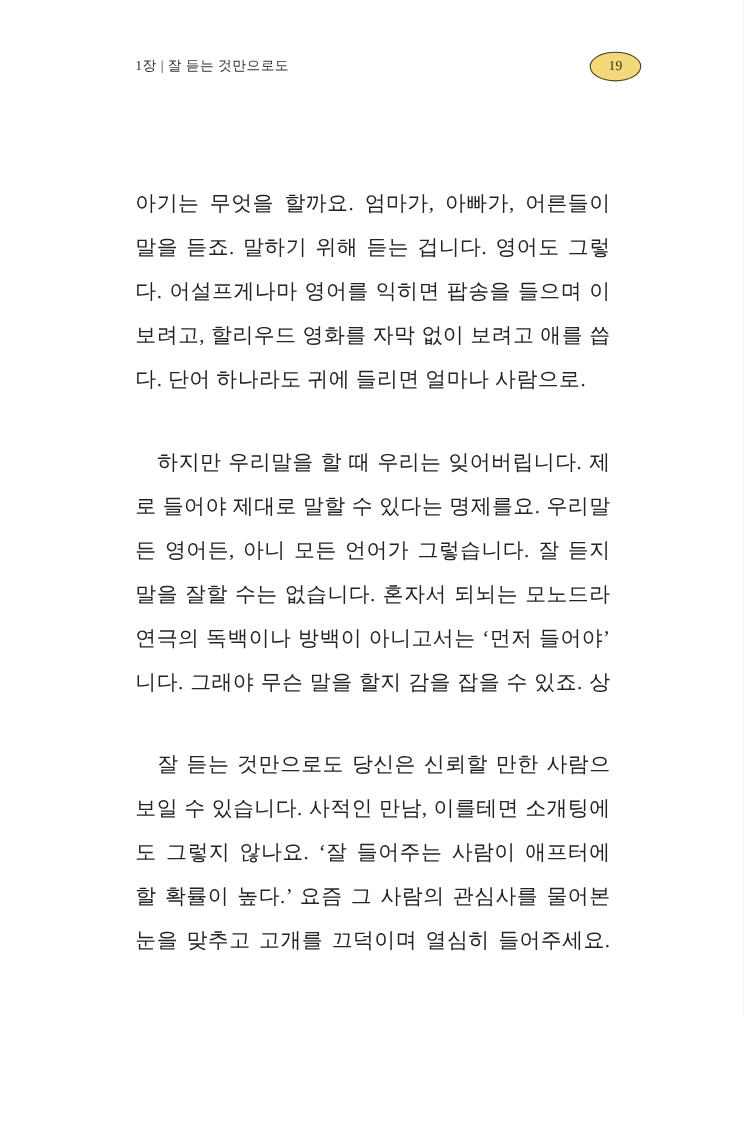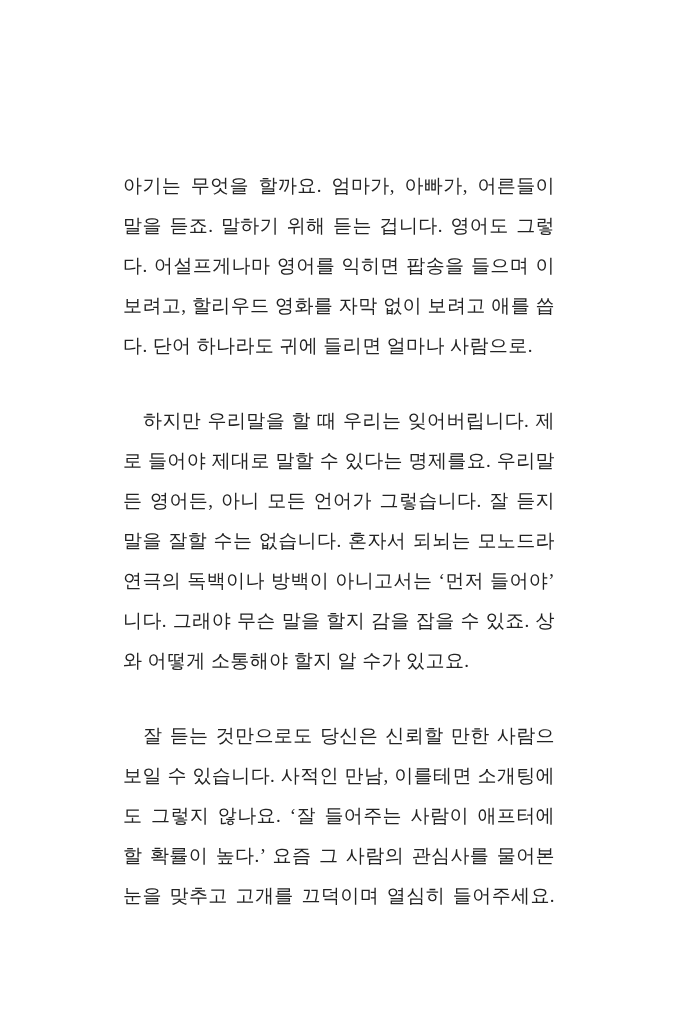--- a/index.html
+++ b/index.html
@@ -62,39 +62,44 @@
     overflow: hidden;
   }
   .line.short { text-align-last: left; }
   .para.indent .line:first-child { text-indent: 20px; }
 </style>
 </head>
 <body>
 
 <div class="page" style="background: rgb(255, 255, 255); color: rgb(35, 35, 35);">
 
+  <header class="header">
+    <span class="chapter">1장 | 잘 듣는 것만으로도</span>
+    <span class="badge" style="background: rgb(243, 216, 124); border-color: rgb(74, 64, 29);">
+      <span>19</span>
+    </span>
+  </header>
 
   <main class="body">
 
     <div class="para">
       <div class="line">아기는 무엇을 할까요. 엄마가, 아빠가, 어른들이 하는</div>
       <div class="line">말을 듣죠. 말하기 위해 듣는 겁니다. 영어도 그렇습니</div>
       <div class="line">다. 어설프게나마 영어를 익히면 팝송을 들으며 이해해</div>
       <div class="line">보려고, 할리우드 영화를 자막 없이 보려고 애를 씁니</div>
       <div class="line short">다. 단어 하나라도 귀에 들리면 얼마나 사람으로.</div>
     </div>
 
     <div class="para indent">
       <div class="line">하지만 우리말을 할 때 우리는 잊어버립니다. 제대</div>
       <div class="line">로 들어야 제대로 말할 수 있다는 명제를요. 우리말이</div>
       <div class="line">든 영어든, 아니 모든 언어가 그렇습니다. 잘 듣지 않고</div>
       <div class="line">말을 잘할 수는 없습니다. 혼자서 되뇌는 모노드라마,</div>
       <div class="line">연극의 독백이나 방백이 아니고서는 ‘먼저 들어야’ 합</div>
       <div class="line">니다. 그래야 무슨 말을 할지 감을 잡을 수 있죠. 상대</div>
-      <div class="line short">와 어떻게 소통해야 할지 알 수가 있고요.</div>
     </div>
 
     <div class="para indent">
       <div class="line">잘 듣는 것만으로도 당신은 신뢰할 만한 사람으로</div>
       <div class="line">보일 수 있습니다. 사적인 만남, 이를테면 소개팅에서</div>
       <div class="line">도 그렇지 않나요. ‘잘 들어주는 사람이 애프터에 성공</div>
       <div class="line">할 확률이 높다.’ 요즘 그 사람의 관심사를 물어본 다음</div>
       <div class="line">눈을 맞추고 고개를 끄덕이며 열심히 들어주세요. 자</div>
     </div>
 

